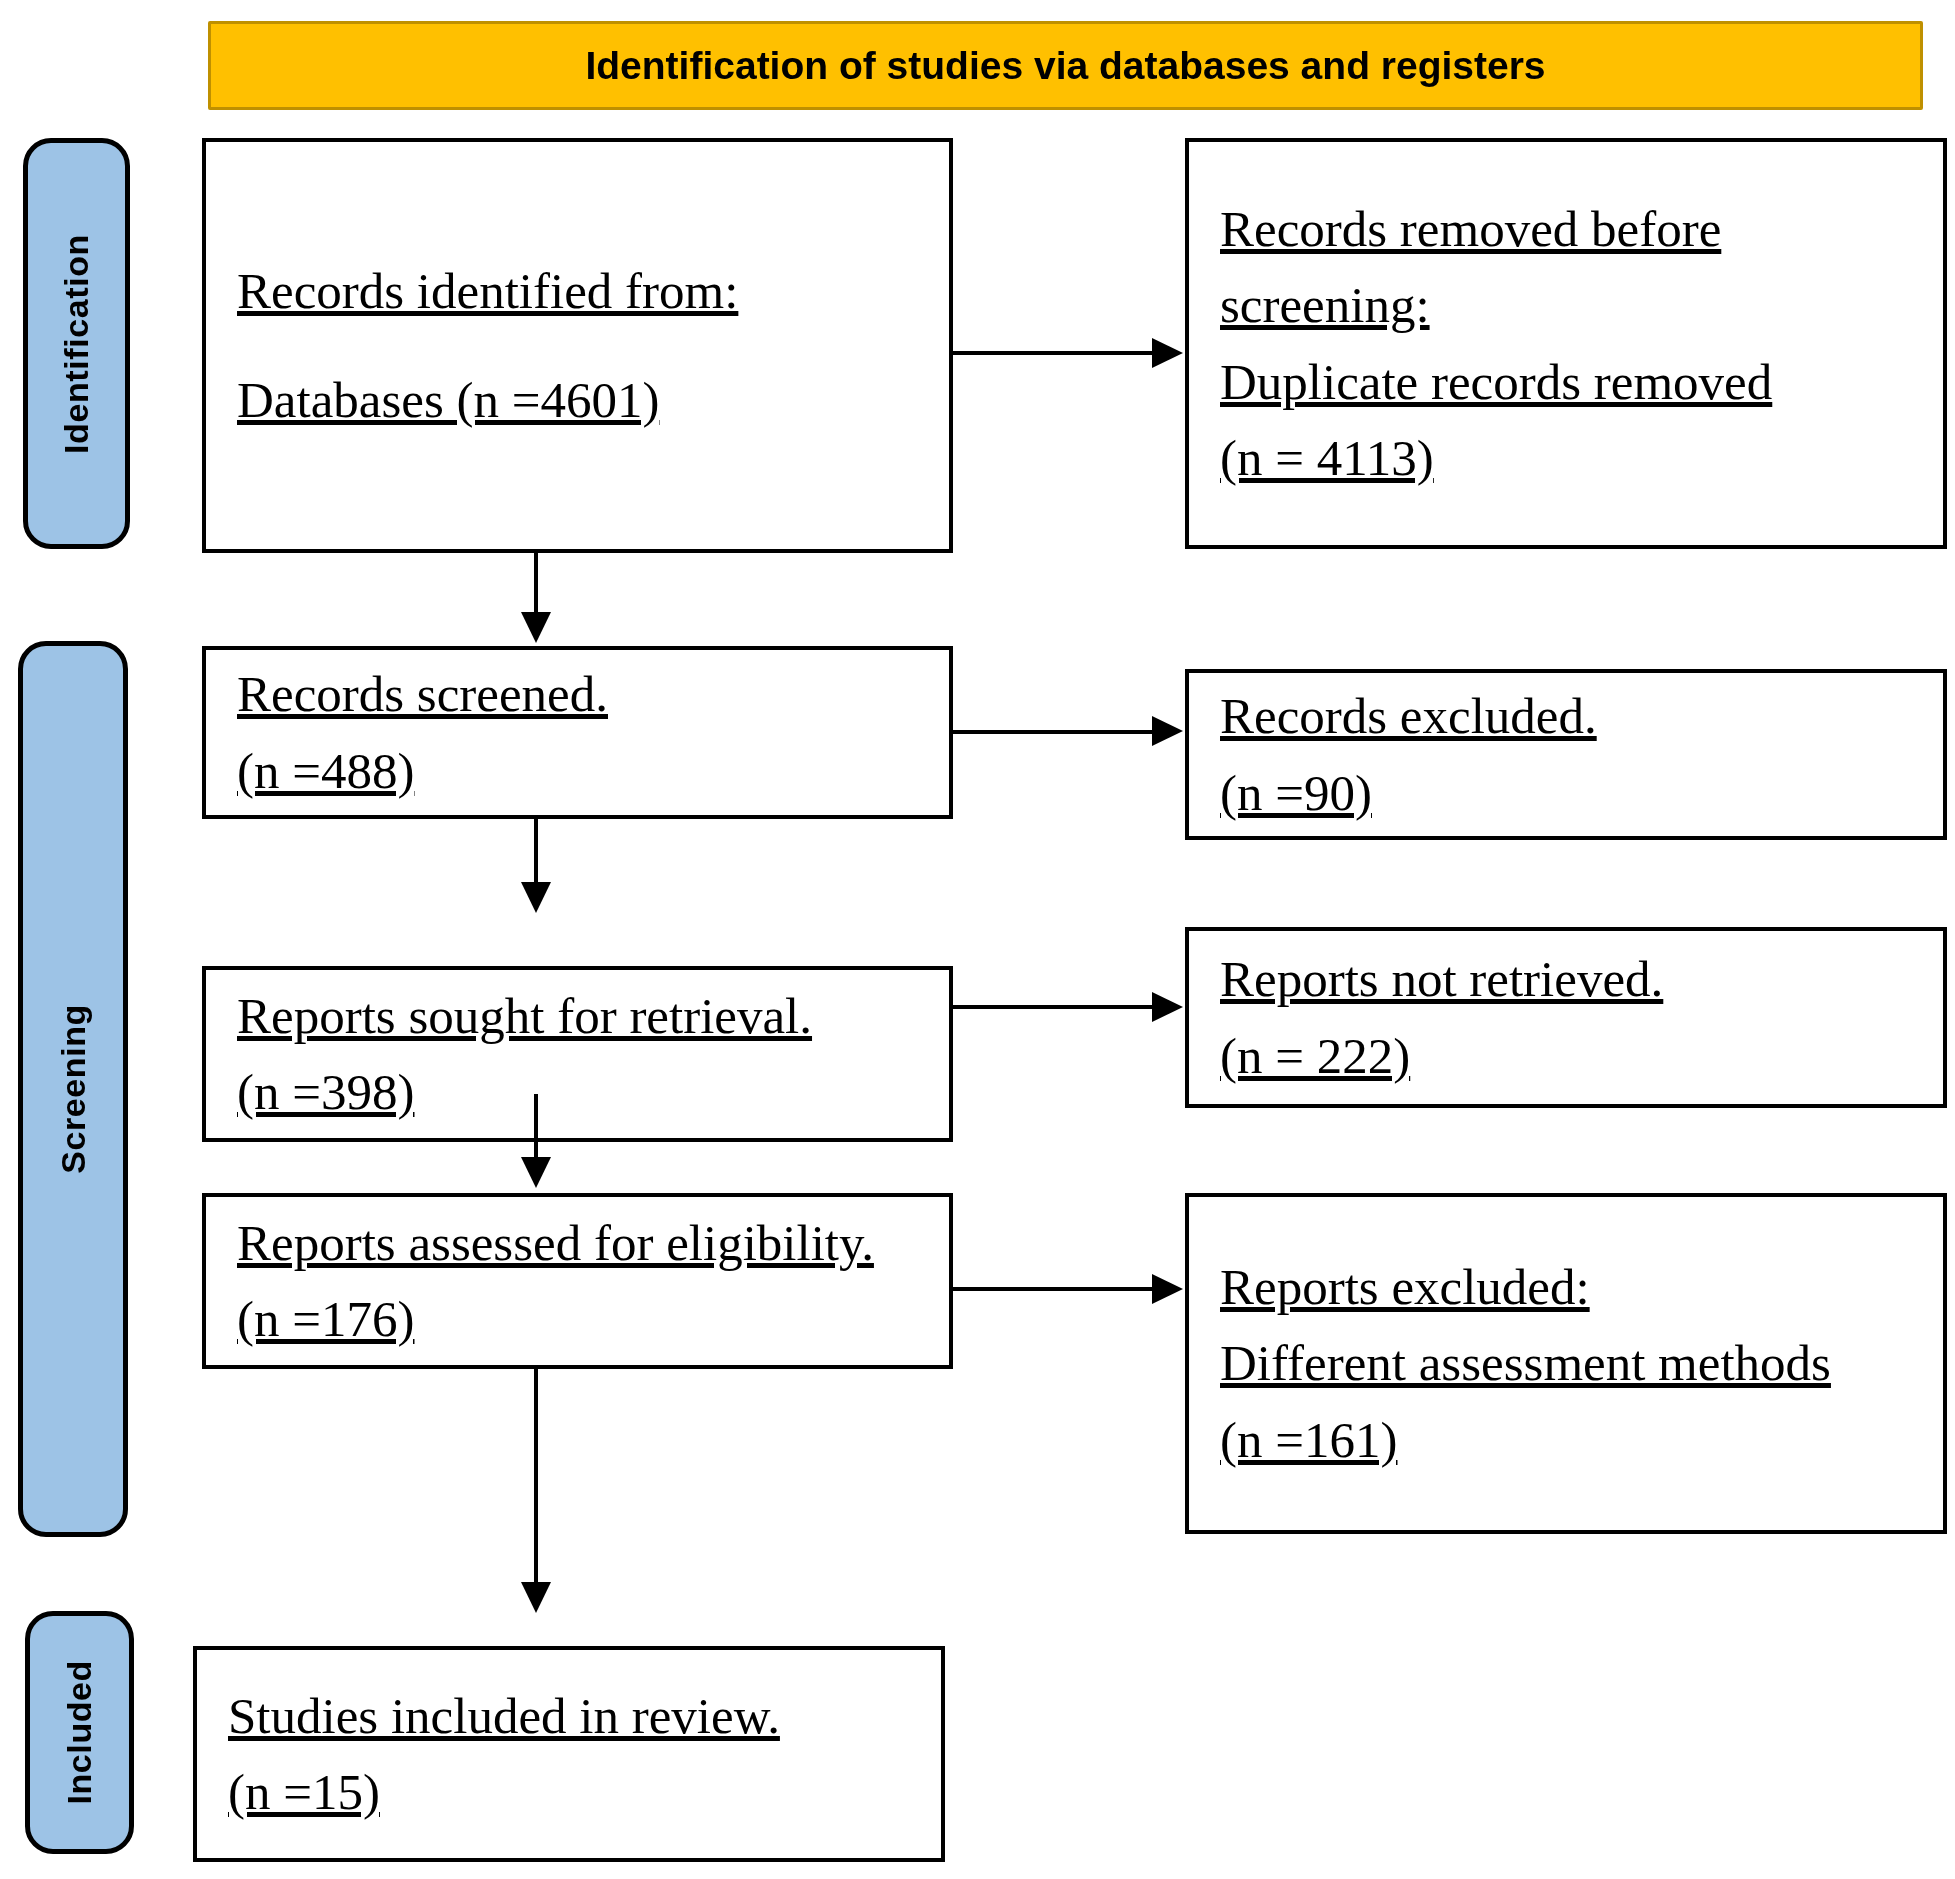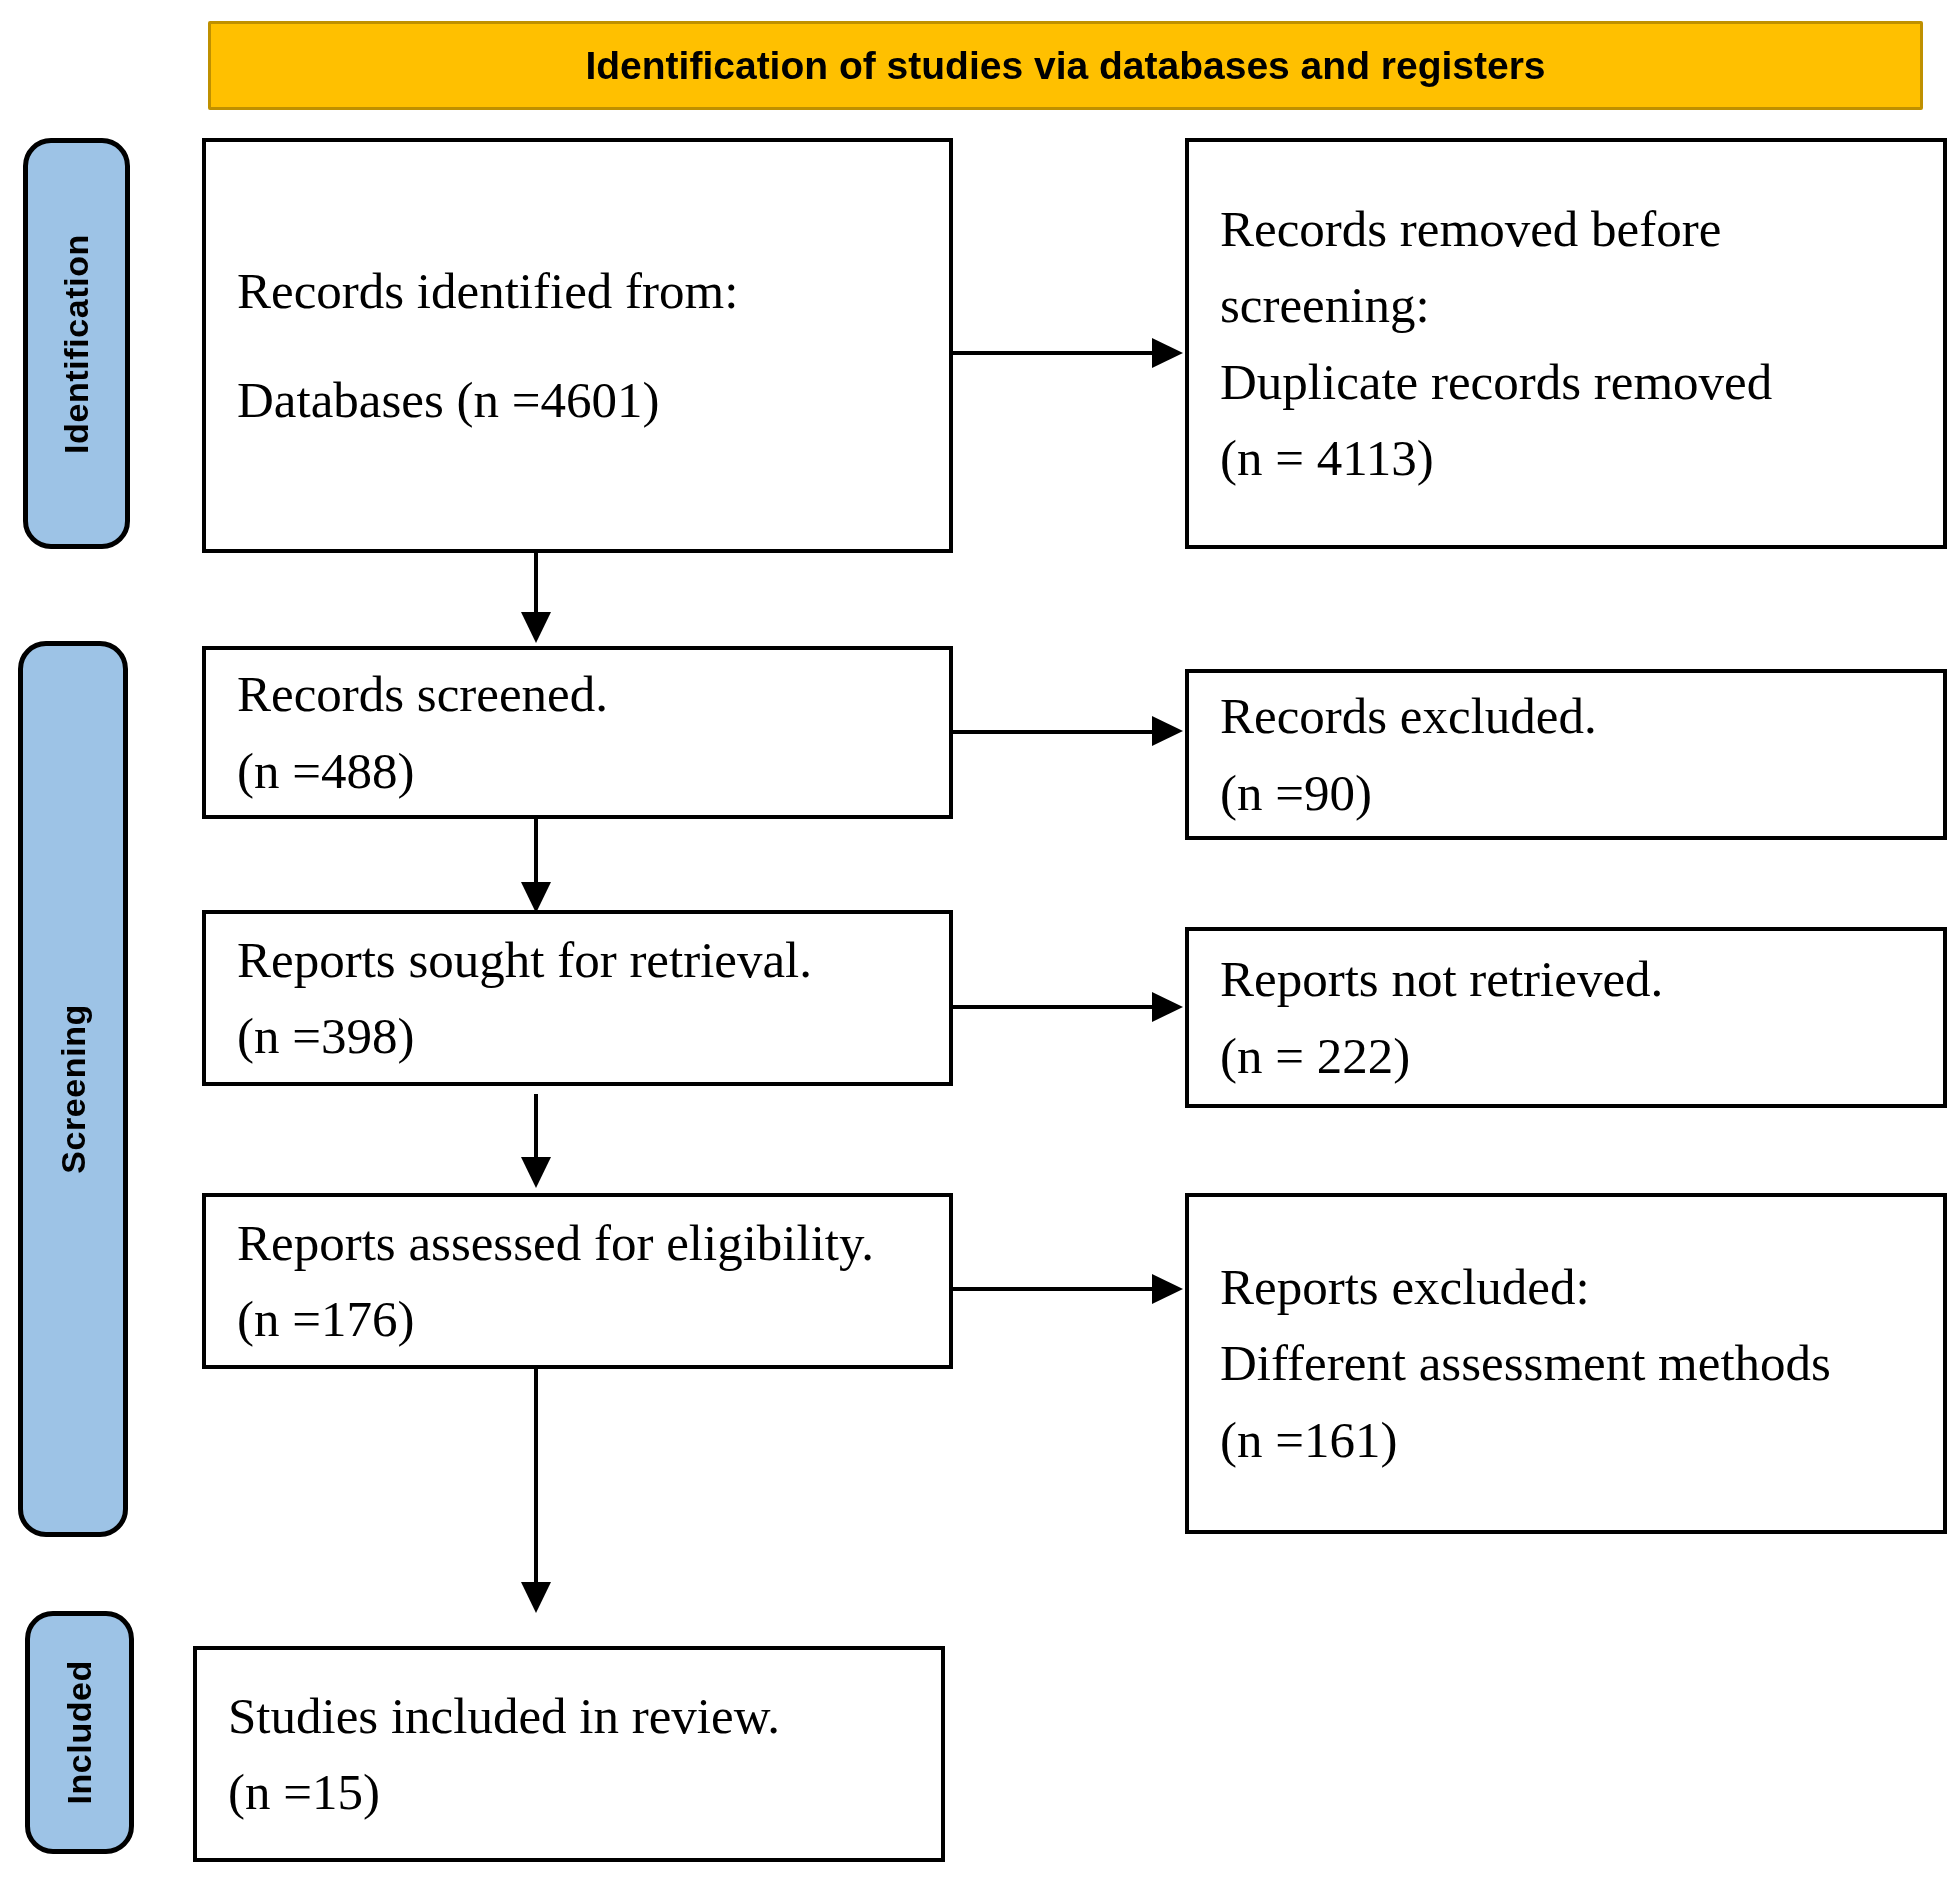--- a/index.html
+++ b/index.html
@@ -41,20 +41,21 @@
   }
   
   .box{
     position:absolute;
     box-sizing:border-box;
     background:#ffffff;
     border:4.8px solid #000;
     display:flex;flex-direction:column;justify-content:center;
     padding-left:31px;padding-right:3.6px;
     overflow:hidden;
+    text-decoration:underline;
   }
   .box p{
     margin:0;
     font-size:51px;line-height:1.5;color:#000;
     white-space:nowrap;
   }
   
   .hline,.vline{position:absolute;background:#000;}
   .tri-right{
     position:absolute;width:0;height:0;
@@ -101,21 +102,21 @@
 
   <div class="box" style="left:202px;top:646px;width:751px;height:173px;">
     <p>Records screened.</p>
     <p>(n =488)</p>
   </div>
   <div class="box" style="left:1185px;top:669px;width:762px;height:171px;">
     <p>Records excluded.</p>
     <p>(n =90)</p>
   </div>
 
-  <div class="box" style="left:202px;top:910px;width:751px;height:176px;">
+  <div class="box" style="left:202px;top:966px;width:751px;height:176px;">
     <p>Reports sought for retrieval.</p>
     <p>(n =398)</p>
   </div>
   <div class="box" style="left:1185px;top:927px;width:762px;height:181px;">
     <p>Reports not retrieved.</p>
     <p>(n = 222)</p>
   </div>
 
   <div class="box" style="left:202px;top:1193px;width:751px;height:176px;">
     <p>Reports assessed for eligibility.</p>

